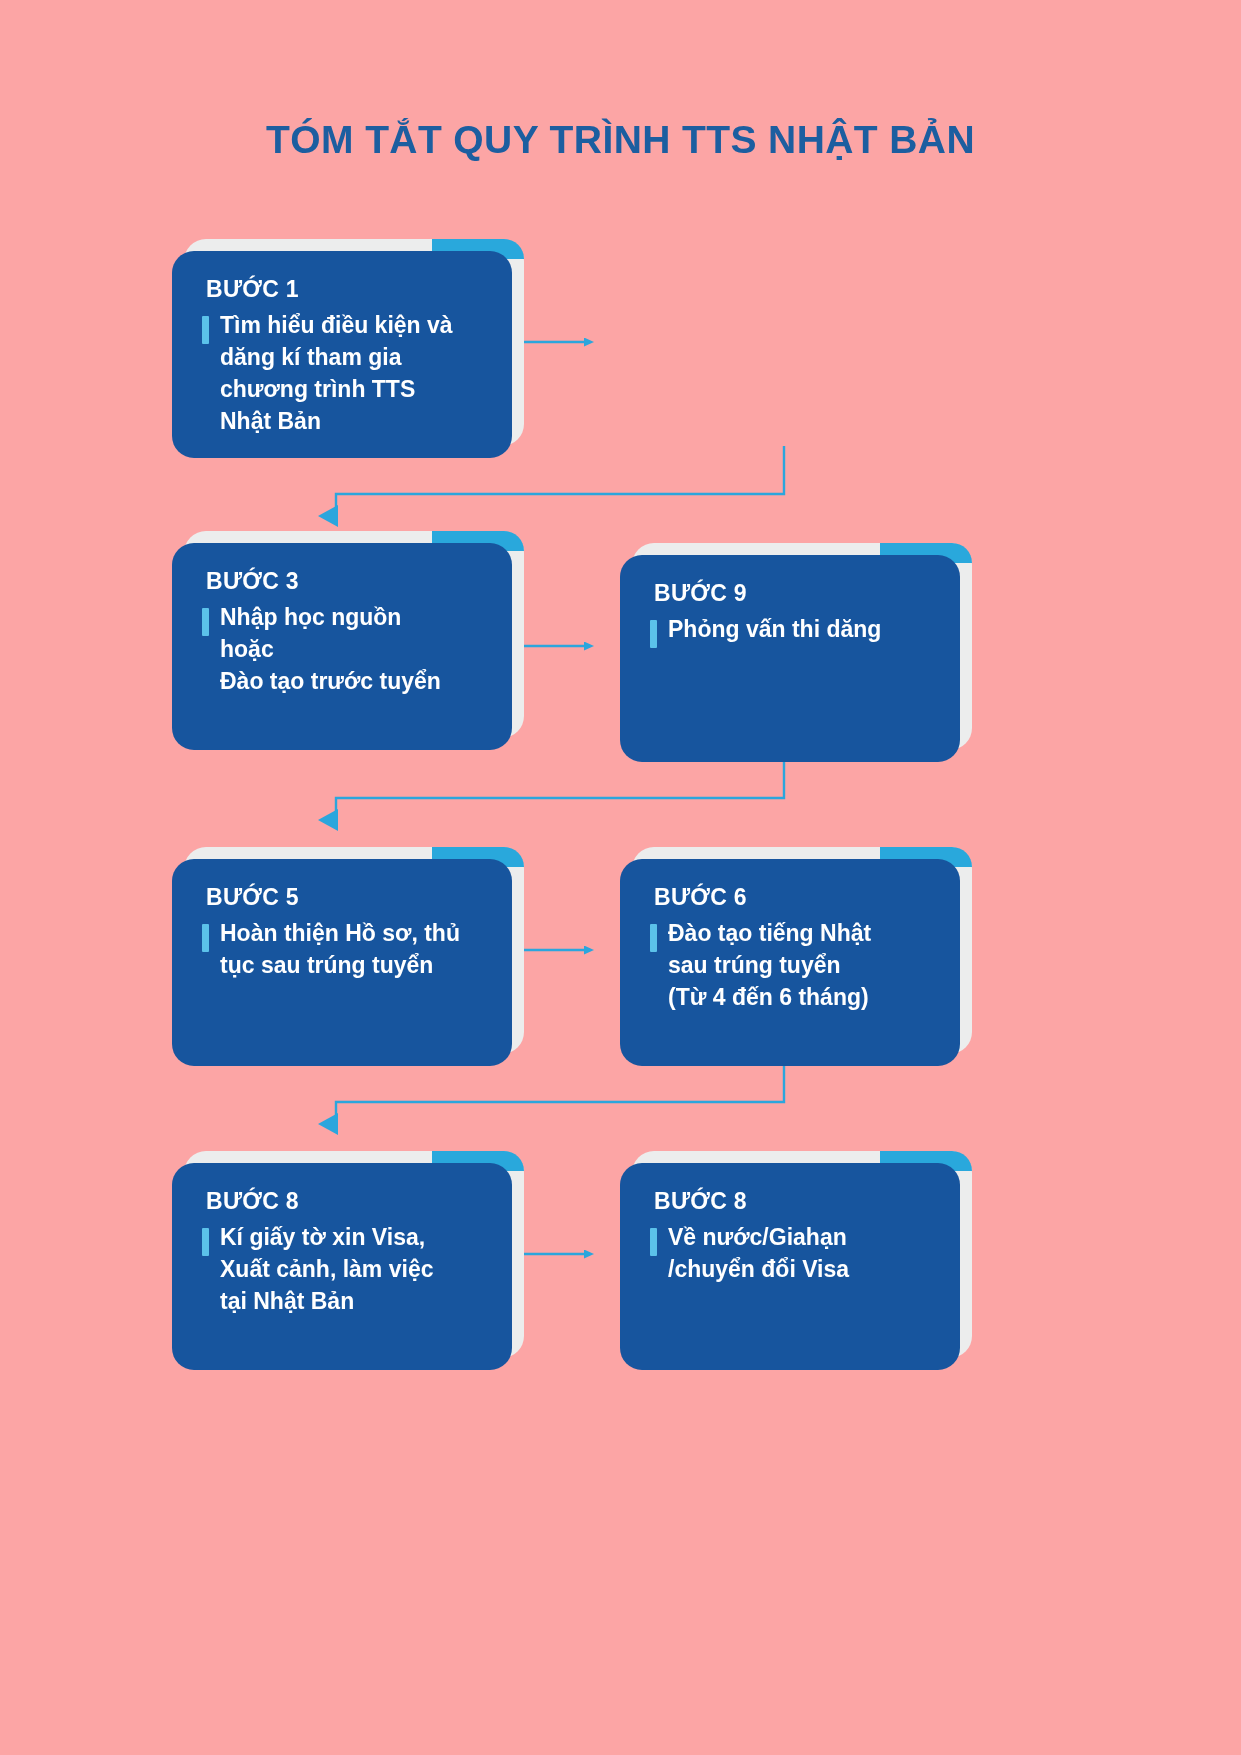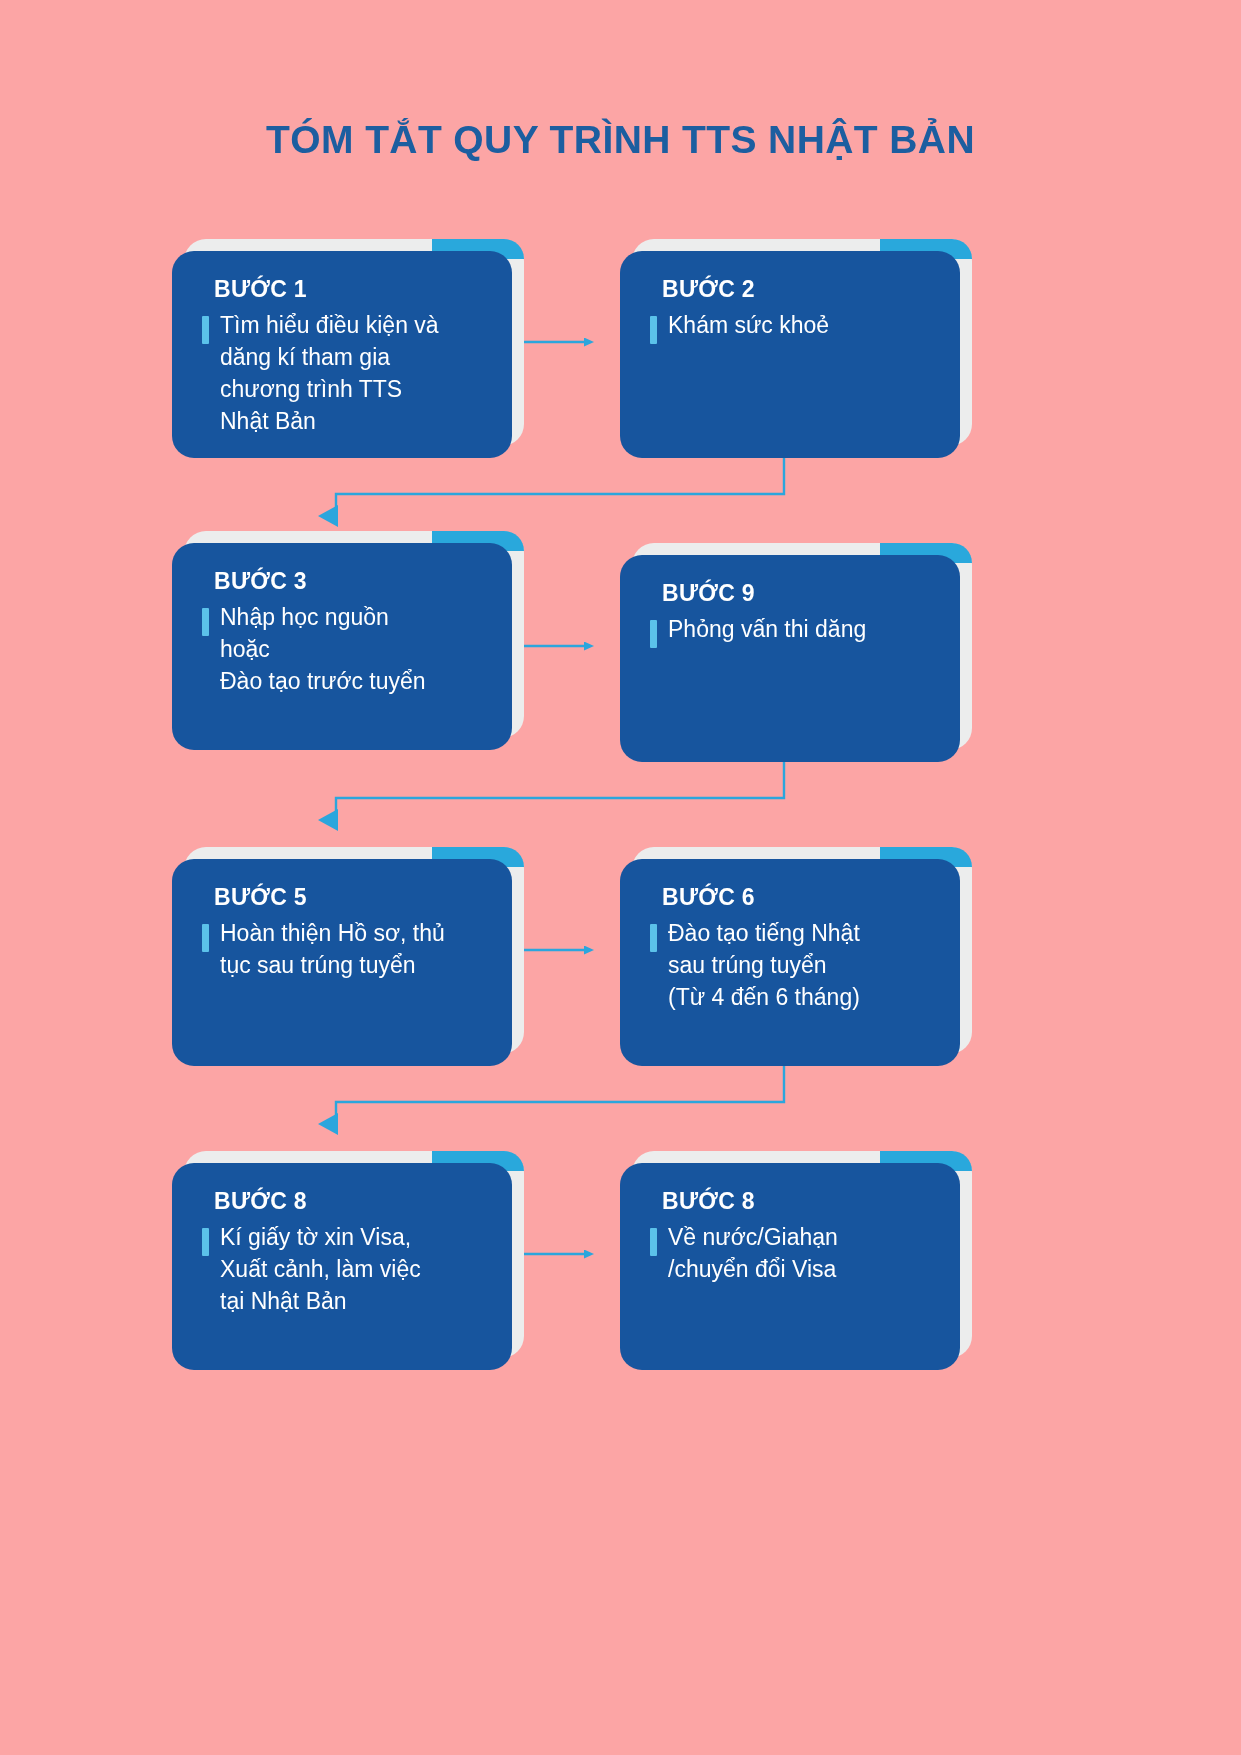--- a/index.html
+++ b/index.html
@@ -88,42 +88,42 @@
     border-radius: 22px;
     box-sizing: border-box;
     padding: 26px 26px 18px 30px;
   }
 
   .card .step-label {
     color: #ffffff;
     font-size: 23px;
     font-weight: 700;
     letter-spacing: 0.3px;
-    margin: 0 0 8px 12px;
+    margin: 0 0 8px 4px;
     line-height: 1.1;
     font-family: "Liberation Sans", sans-serif;
   }
 
   .card .desc-wrap {
     position: relative;
     padding-left: 18px;
   }
   .card .tick {
     position: absolute;
     left: 0;
     top: 6px;
     width: 7px;
     height: 28px;
     background: #5bc2ea;
     border-radius: 1px;
   }
   .card .desc {
     color: #ffffff;
     font-size: 23px;
-    font-weight: 400;
+    font-weight: 700;
     line-height: 1.38;
     white-space: pre-line;
     font-family: "Liberation Sans", sans-serif;
   }
 
   
   #connectors {
     position: absolute;
     left: 0;
     top: 0;
@@ -188,33 +188,20 @@
       <div class="desc-wrap">
         <span class="tick"></span>
         <div class="desc">Tìm hiểu điều kiện và
 dăng kí tham gia
 chương trình TTS
 Nhật Bản</div>
       </div>
     </div>
   </div>
 
-  <div class="card" style="left:632px; top:239px;">
-    <div class="plate">
-      <div class="accent-tr"></div>
-      <div class="accent-bl"></div>
-    </div>
-    <div class="body">
-      <div class="step-label">BƯỚC 2</div>
-      <div class="desc-wrap">
-        <span class="tick"></span>
-        <div class="desc">Khám sức khoẻ</div>
-      </div>
-    </div>
-  </div>
 
   <div class="card" style="left:184px; top:531px;">
     <div class="plate">
       <div class="accent-tr"></div>
       <div class="accent-bl"></div>
     </div>
     <div class="body">
       <div class="step-label">BƯỚC 3</div>
       <div class="desc-wrap">
         <span class="tick"></span>

